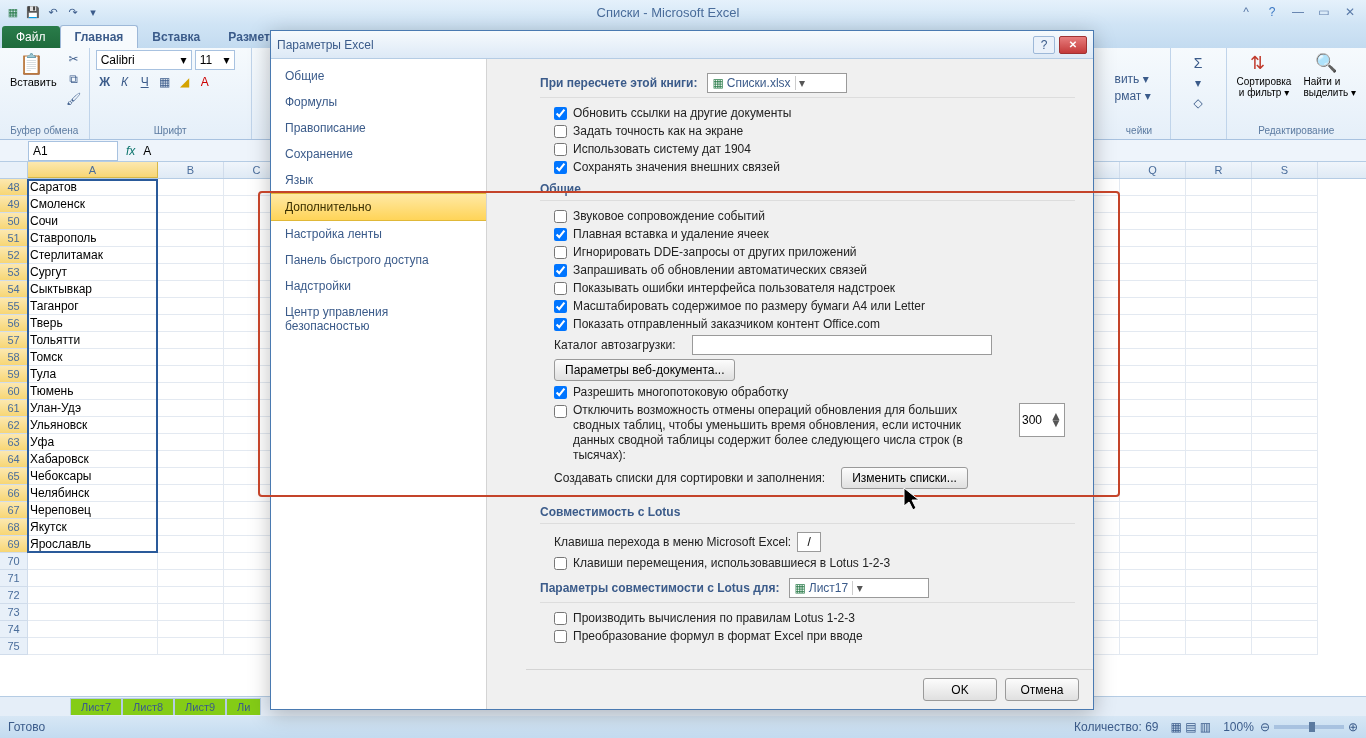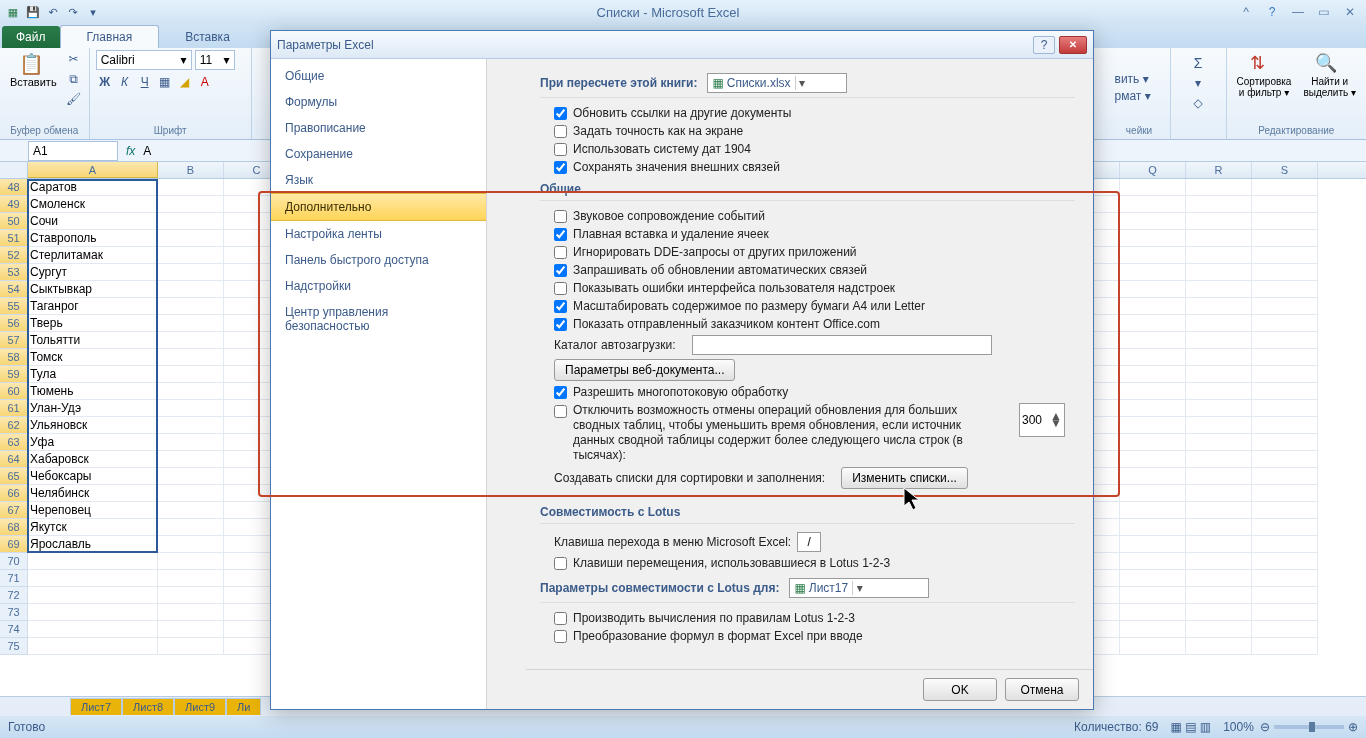--- a/index.html
+++ b/index.html
@@ -9,21 +9,21 @@
 .titlebar { height: 24px; background: linear-gradient(to bottom, #e5f1fb, #d0e4f5); display: flex; align-items: center; padding: 0 4px; }
 .qat { display: flex; gap: 2px; align-items: center; }
 .qat-btn { width: 18px; height: 18px; display: flex; align-items: center; justify-content: center; font-size: 11px; color: #3b5b8a; }
 .title-center { flex: 1; text-align: center; color: #4a6d9b; font-size: 13px; }
 .win-controls { display: flex; gap: 2px; }
 .win-btn { width: 24px; height: 18px; display: flex; align-items: center; justify-content: center; color: #5a7aa8; cursor: pointer; }
 
 
 .ribbon-tabs { height: 24px; display: flex; align-items: flex-end; padding-left: 2px; background: linear-gradient(to bottom, #d0e4f5, #c3dbf0); }
 .file-tab { background: linear-gradient(to bottom, #2a7c4a, #1f6b3c); color: #fff; padding: 4px 14px; border-radius: 3px 3px 0 0; font-size: 12px; }
-.rtab { padding: 4px 26px; color: #3b5b8a; cursor: pointer; }
+.rtab { padding: 4px 14px; color: #3b5b8a; cursor: pointer; font-weight: bold; }
 .rtab.active { background: #f6fafd; border: 1px solid #9db8d8; border-bottom: none; border-radius: 3px 3px 0 0; color: #3b5b8a; }
 
 
 .ribbon { height: 92px; background: linear-gradient(to bottom, #f6fafd, #e5eff9); border-bottom: 1px solid #a8c2e0; display: flex; }
 .rgroup { border-right: 1px solid #c0d4ea; padding: 2px 6px; display: flex; flex-direction: column; height: 100%; }
 .rgroup-body { flex: 1; display: flex; align-items: flex-start; gap: 4px; }
 .rgroup-label { text-align: center; font-size: 10px; color: #5b7aa0; padding: 1px 0; }
 .big-btn { display: flex; flex-direction: column; align-items: center; padding: 2px 4px; cursor: pointer; }
 .big-btn .ico { width: 28px; height: 24px; }
 .btn-stack { display: flex; flex-direction: column; gap: 2px; }
@@ -45,21 +45,21 @@
 .row { display: flex; height: 17px; }
 .rowhead { width: 28px; border-right: 1px solid #d0dceb; border-bottom: 1px solid #d0dceb; text-align: center; font-size: 11px; color: #4a6d9b; line-height: 17px; background: #e8f0f9; }
 .rowhead.sel { background: linear-gradient(to bottom, #fce8b0, #f7d675); border-right: 1px solid #d6b847; }
 .cell { width: 66px; border-right: 1px solid #e3e9f1; border-bottom: 1px solid #e3e9f1; padding: 0 2px; font-size: 12px; line-height: 17px; overflow: hidden; white-space: nowrap; }
 .cell.vals { width: 130px; }
 .col-head.vals { width: 130px; }
 .sel-frame { position: absolute; border: 2px solid #2a5a9a; pointer-events: none; }
 
 
 .sheet-tabs { position: absolute; bottom: 22px; left: 0; right: 0; height: 20px; background: #e5eef8; border-top: 1px solid #b5cce4; display: flex; align-items: center; padding-left: 70px; gap: 0; }
-.sheet-tab { padding: 2px 10px; background: #eab308; border: 1px solid #b5cce4; border-bottom: none; font-size: 11px; color: #3b5b8a; }
+.sheet-tab { padding: 2px 10px; background: #84cc16; border: 1px solid #b5cce4; border-bottom: none; font-size: 11px; color: #3b5b8a; }
 
 
 .statusbar { position: absolute; bottom: 0; left: 0; right: 0; height: 22px; background: linear-gradient(to bottom, #d7e7f5, #c3dbf0); display: flex; align-items: center; padding: 0 8px; font-size: 11px; color: #3b5b8a; }
 .statusbar .fill { flex: 1; }
 
 
 .dialog { position: absolute; left: 270px; top: 30px; width: 824px; height: 680px; background: #f0f0f0; border: 1px solid #4a7ab1; box-shadow: 0 4px 20px rgba(0,0,0,0.25); }
 .dlg-title { height: 28px; background: linear-gradient(to bottom, #f6fafd, #dde9f6); display: flex; align-items: center; padding: 0 6px; border-bottom: 1px solid #b5cce4; }
 .dlg-title-text { flex: 1; color: #3b5b8a; font-size: 12px; }
 .dlg-close { width: 28px; height: 18px; background: linear-gradient(to bottom, #e77d7d, #c43a3a); border: 1px solid #a03232; color: #fff; text-align: center; line-height: 16px; font-weight: bold; font-size: 10px; border-radius: 2px; }
@@ -172,21 +172,21 @@
   </div>
   <div class="rgroup" style="border-right:none">
     <div class="rgroup-body">
       <div class="big-btn">
         <div class="ico" style="font-size:18px;color:#c0392b">⇅</div>
         <span style="font-size:10px;text-align:center;white-space:pre-line;line-height:11px">Сортировка
 и фильтр ▾</span>
       </div>
       <div class="big-btn">
         <div class="ico" style="font-size:18px">🔍</div>
-        <span style="font-size:10px;text-align:center;white-space:pre-line;line-height:11px">Найти и
+        <span style="font-size:10px;text-align:left;white-space:pre-line;line-height:11px">Найти и
 выделить ▾</span>
       </div>
     </div>
     <div class="rgroup-label">Редактирование</div>
   </div>
 </div>
 
 <div class="formula-bar">
   <div class="namebox">
       <span>A1</span>

